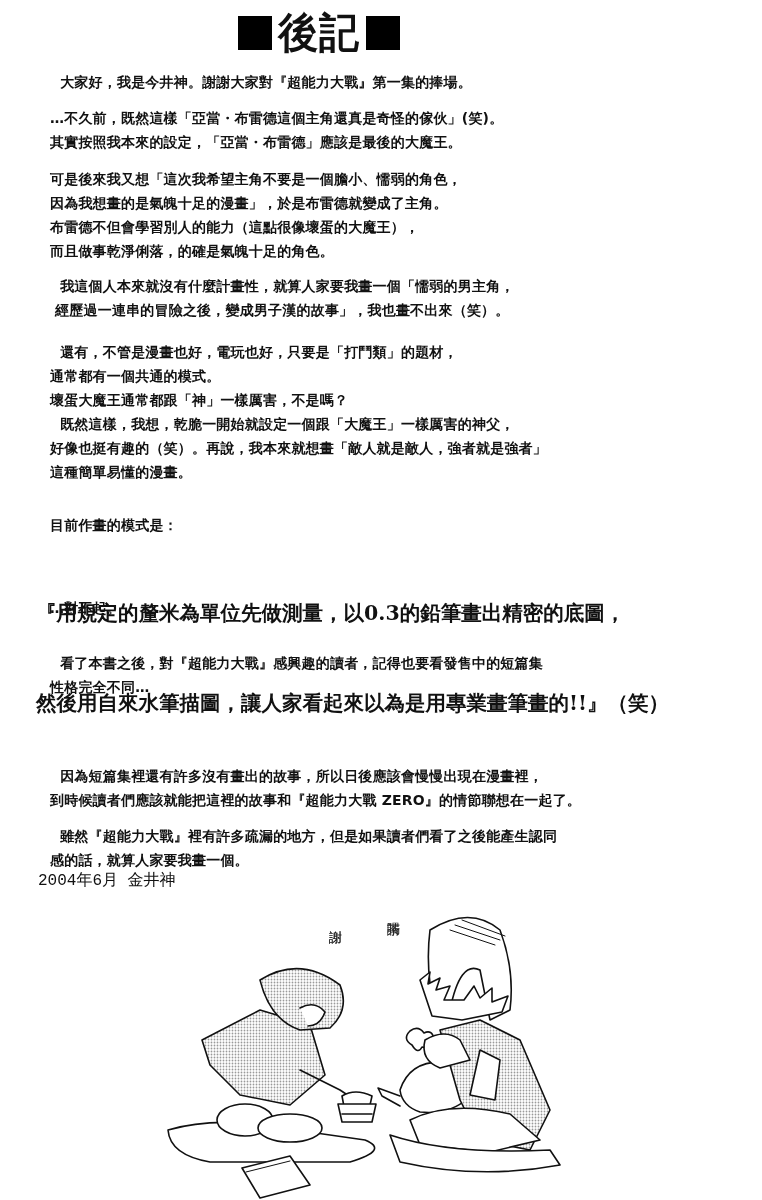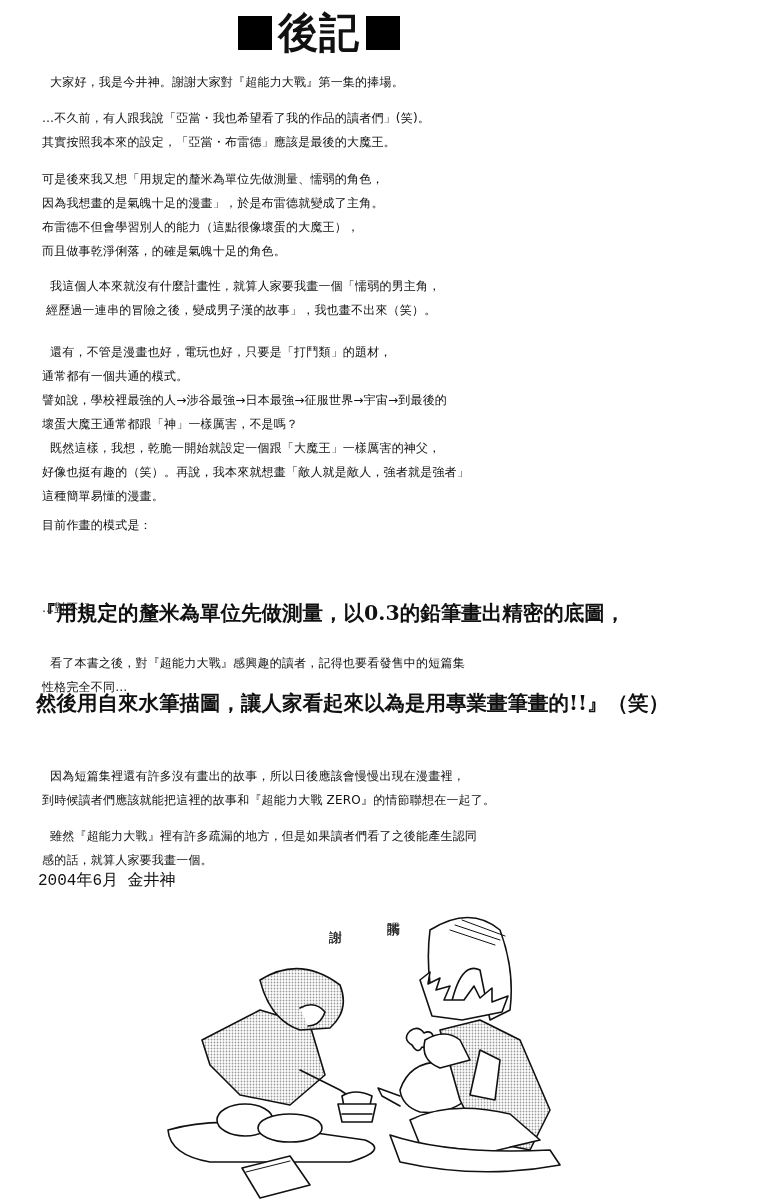--- a/index.html
+++ b/index.html
@@ -1,40 +1,40 @@
 <!DOCTYPE html>
 <html><head>
 <meta charset="utf-8">
 <style>
   html, body { margin: 0; padding: 0; background: #ffffff; }
   body { width: 762px; height: 1200px; position: relative; overflow: hidden; color: #111; font-family: "DejaVu Sans", "Liberation Sans", sans-serif; }
   .title { position: absolute; top: 8px; left: 0; width: 637px; text-align: center; font-size: 42px; font-weight: bold; letter-spacing: 1px; line-height: 50px; }
   .title .sq { display: inline-block; width: 34px; height: 34px; background: #000; vertical-align: -3px; margin: 0 4px; }
   .title span.t { display: inline-block; transform: scaleX(0.95); }
-  .txt { position: absolute; left: 42px; font-size: 12px; line-height: 24px; white-space: pre; letter-spacing: 0.2px; }
+  .txt { position: absolute; left: 50px; font-size: 14px; line-height: 24px; white-space: pre; letter-spacing: 0.2px; font-weight: bold; }
   .txt .ln { display: block; height: 24px; }
   .bold { position: absolute; left: 36px; font-family: "DejaVu Serif", "Liberation Serif", serif; font-weight: bold; font-size: 20.5px; line-height: 30px; white-space: pre; letter-spacing: 0px; }
   .bold .ln { display: block; height: 30px; }
   .sign { position: absolute; left: 38px; top: 870px; font-size: 16px; white-space: pre; font-family: Liberation Mono, monospace; }
   .illus { position: absolute; left: 150px; top: 900px; width: 420px; height: 300px; }
   .sfx { position: absolute; font-size: 13px; line-height: 15px; writing-mode: vertical-rl; color: #222; }
 </style>
 </head>
 <body>
 
 <div class="title">
   <span class="sq"></span><span class="t">後記</span><span class="sq"></span>
 </div>
 
 <div id="paras">
     <div class="txt" style="top: 70px;"><span class="ln">  大家好，我是今井神。謝謝大家對『超能力大戰』第一集的捧場。</span></div>
-    <div class="txt" style="top: 106px;"><span class="ln">…不久前，有人跟我說「亞當・我也希望看了我的作品的讀者們」(笑)。</span><span class="ln">其實按照我本來的設定，「亞當・布雷德」應該是最後的大魔王。</span></div>
-    <div class="txt" style="top: 167px;"><span class="ln">可是後來我又想「用規定的釐米為單位先做測量、懦弱的角色，</span><span class="ln">因為我想畫的是氣魄十足的漫畫」，於是布雷德就變成了主角。</span><span class="ln">布雷德不但會學習別人的能力（這點很像壞蛋的大魔王），</span><span class="ln">而且做事乾淨俐落，的確是氣魄十足的角色。</span></div>
+    <div class="txt" style="top: 106px;"><span class="ln">…不久前，既然這樣「亞當・布雷德這個主角還真是奇怪的傢伙」(笑)。</span><span class="ln">其實按照我本來的設定，「亞當・布雷德」應該是最後的大魔王。</span></div>
+    <div class="txt" style="top: 167px;"><span class="ln">可是後來我又想「這次我希望主角不要是一個膽小、懦弱的角色，</span><span class="ln">因為我想畫的是氣魄十足的漫畫」，於是布雷德就變成了主角。</span><span class="ln">布雷德不但會學習別人的能力（這點很像壞蛋的大魔王），</span><span class="ln">而且做事乾淨俐落，的確是氣魄十足的角色。</span></div>
     <div class="txt" style="top: 274px; text-align: center;"><span class="ln">  我這個人本來就沒有什麼計畫性，就算人家要我畫一個「懦弱的男主角，</span><span class="ln">經歷過一連串的冒險之後，變成男子漢的故事」，我也畫不出來（笑）。</span></div>
-    <div class="txt" style="top: 340px;"><span class="ln">  還有，不管是漫畫也好，電玩也好，只要是「打鬥類」的題材，</span><span class="ln">通常都有一個共通的模式。</span><span class="ln">譬如說，學校裡最強的人→涉谷最強→日本最強→征服世界→宇宙→到最後的</span><span class="ln">壞蛋大魔王通常都跟「神」一樣厲害，不是嗎？</span><span class="ln">  既然這樣，我想，乾脆一開始就設定一個跟「大魔王」一樣厲害的神父，</span><span class="ln">好像也挺有趣的（笑）。再說，我本來就想畫「敵人就是敵人，強者就是強者」</span><span class="ln">這種簡單易懂的漫畫。</span></div>
+    <div class="txt" style="top: 340px;"><span class="ln">  還有，不管是漫畫也好，電玩也好，只要是「打鬥類」的題材，</span><span class="ln">通常都有一個共通的模式。</span><span class="ln">壞蛋大魔王通常都跟「神」一樣厲害，不是嗎？</span><span class="ln">  既然這樣，我想，乾脆一開始就設定一個跟「大魔王」一樣厲害的神父，</span><span class="ln">好像也挺有趣的（笑）。再說，我本來就想畫「敵人就是敵人，強者就是強者」</span><span class="ln">這種簡單易懂的漫畫。</span></div>
     <div class="txt" style="top: 513px;"><span class="ln">目前作畫的模式是：</span></div>
     <div class="txt" style="top: 596px;"><span class="ln">…對不起。</span></div>
     <div class="txt" style="top: 651px;"><span class="ln">  看了本書之後，對『超能力大戰』感興趣的讀者，記得也要看發售中的短篇集</span><span class="ln">性格完全不同…</span></div>
     <div class="txt" style="top: 764px;"><span class="ln">  因為短篇集裡還有許多沒有畫出的故事，所以日後應該會慢慢出現在漫畫裡，</span><span class="ln">到時候讀者們應該就能把這裡的故事和『超能力大戰 ZERO』的情節聯想在一起了。</span></div>
     <div class="txt" style="top: 824px;"><span class="ln">  雖然『超能力大戰』裡有許多疏漏的地方，但是如果讀者們看了之後能產生認同</span><span class="ln">感的話，就算人家要我畫一個。</span></div>
   </div>
 
 <div class="bold" id="emph" style="top: 538px;">
   <span class="ln">『用規定的釐米為單位先做測量，以0.3的鉛筆畫出精密的底圖，</span>
   <span class="ln">然後用自來水筆描圖，讓人家看起來以為是用專業畫筆畫的!!』（笑）</span>

